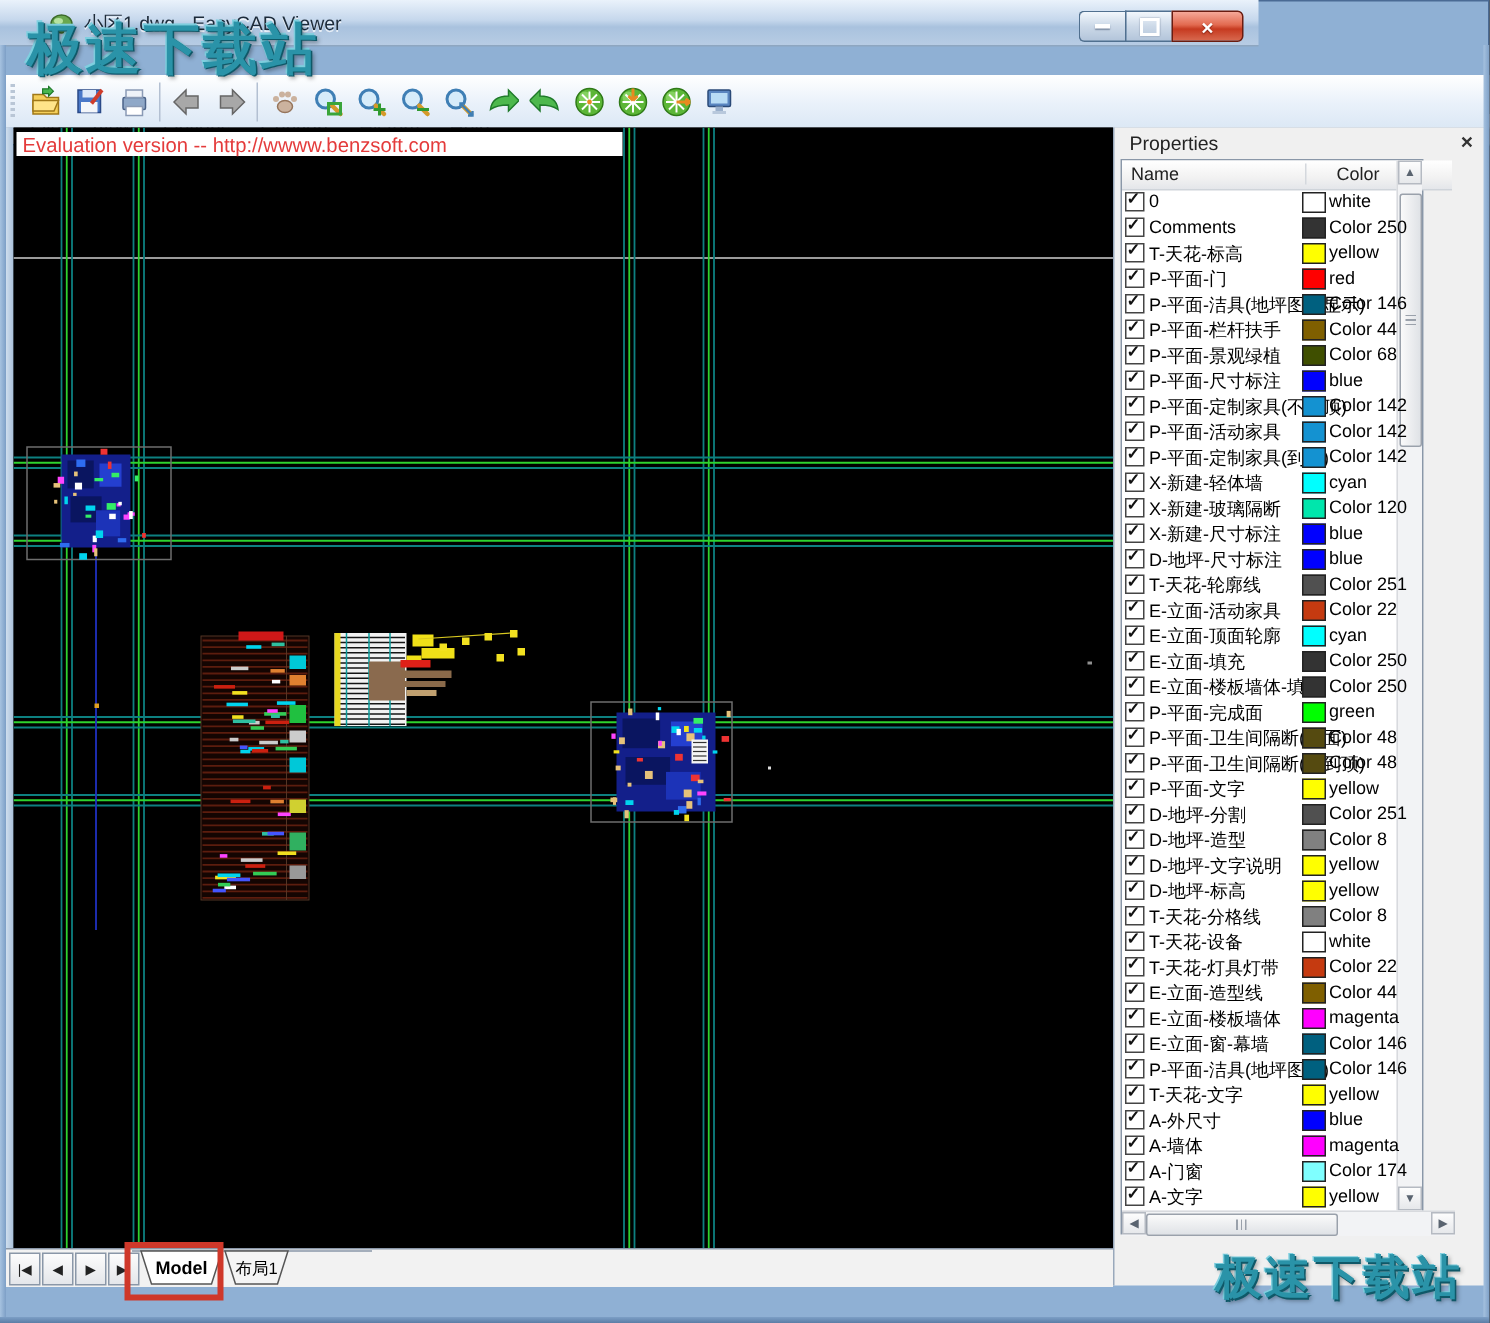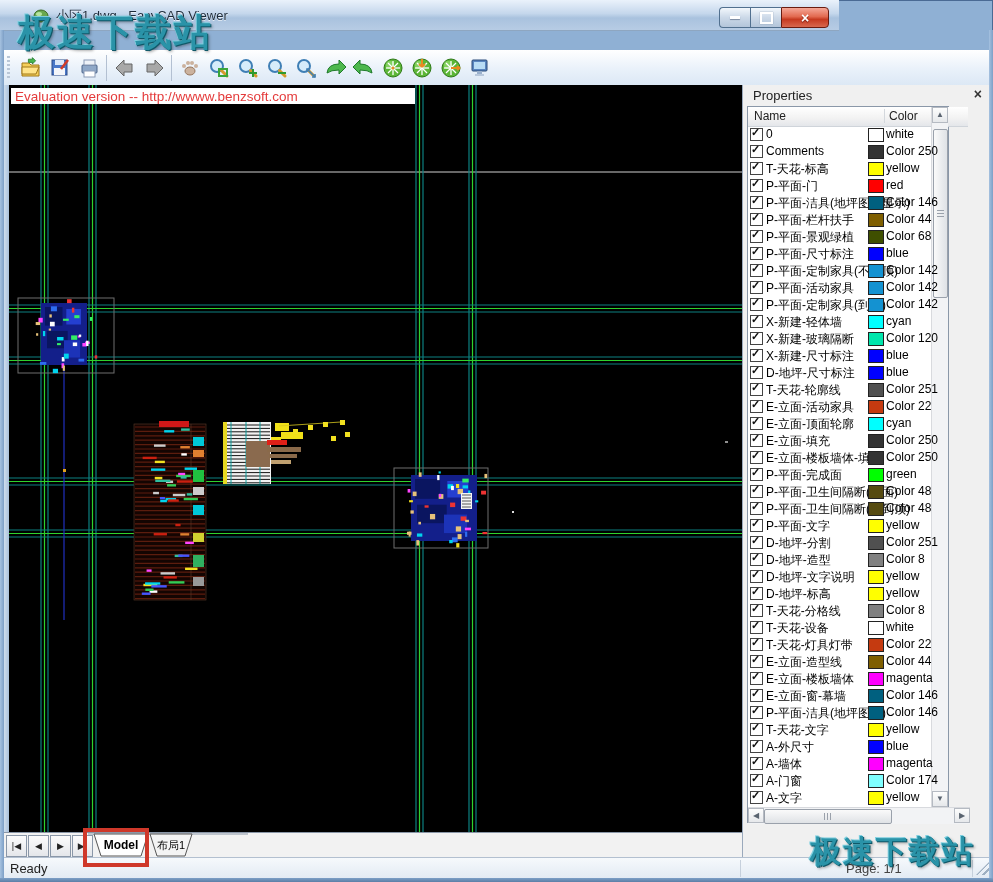--- a/index.html
+++ b/index.html
@@ -515,21 +515,21 @@
     </svg>
 
   <div id="props">
     <div id="props-header">
       <span id="props-title">Properties</span>
       <span id="props-close">×</span>
     </div>
     <div id="lv">
       <div id="lv-head">
         <span class="lv-col" style="left:6px">Name</span>
-        <span class="lv-col" style="left:136px;border-left:1px solid #d4d8dd;padding-left:4px">Color</span>
+        <span class="lv-col" style="left:122px;border-left:1px solid #d4d8dd;padding-left:20px">Color</span>
       </div>
       <div id="lv-rows">
           <div class="lrow">
             <div class="lchk">
               <span>✓</span>
             </div>
             <span class="lname">0</span>
             <div class="lsw" style="background:#ffffff"></div>
             <span class="llab">white</span>
           </div>
@@ -873,27 +873,20 @@
     <svg id="stabs" width="160" height="25" viewBox="0 0 160 25">
       <line x1="0" y1="1" x2="160" y2="1" stroke="#8a97a8"></line>
       <polygon points="6,1 60,1 53,23 13,23" fill="#ffffff" stroke="#555"></polygon>
       <polygon points="62,1 104,1 97,23 69,23" fill="#f4f4f4" stroke="#555"></polygon>
       <text x="33" y="16" text-anchor="middle" font-size="12" font-weight="bold" fill="#000">Model</text>
       <text x="83" y="16" text-anchor="middle" font-size="11" fill="#000">布局1</text>
     </svg>
   </div>
   <div id="anno"></div>
 
-  <div id="statusbar">
-    <span id="status-left">Ready</span>
-    <div class="st-sep" style="left:740px"></div>
-    <span id="status-page">Page: 1/1</span>
-    <div class="st-sep" style="left:972px"></div>
-    <div id="grip"></div>
-  </div>
 
   <div class="frame" style="left:0;top:30px;width:4px;height:848px"></div>
   <div class="frame" style="right:0;top:30px;width:4px;height:848px"></div>
   <div class="frame" style="left:0;top:878px;width:993px;height:4px;background:linear-gradient(#7d9fc6,#5c7ea6)"></div>
 
   <div class="wm" id="wm-top">极速下载站</div>
   <div class="wm" id="wm-bottom">极速下载站</div>
 </div>
 
 </body></html>

